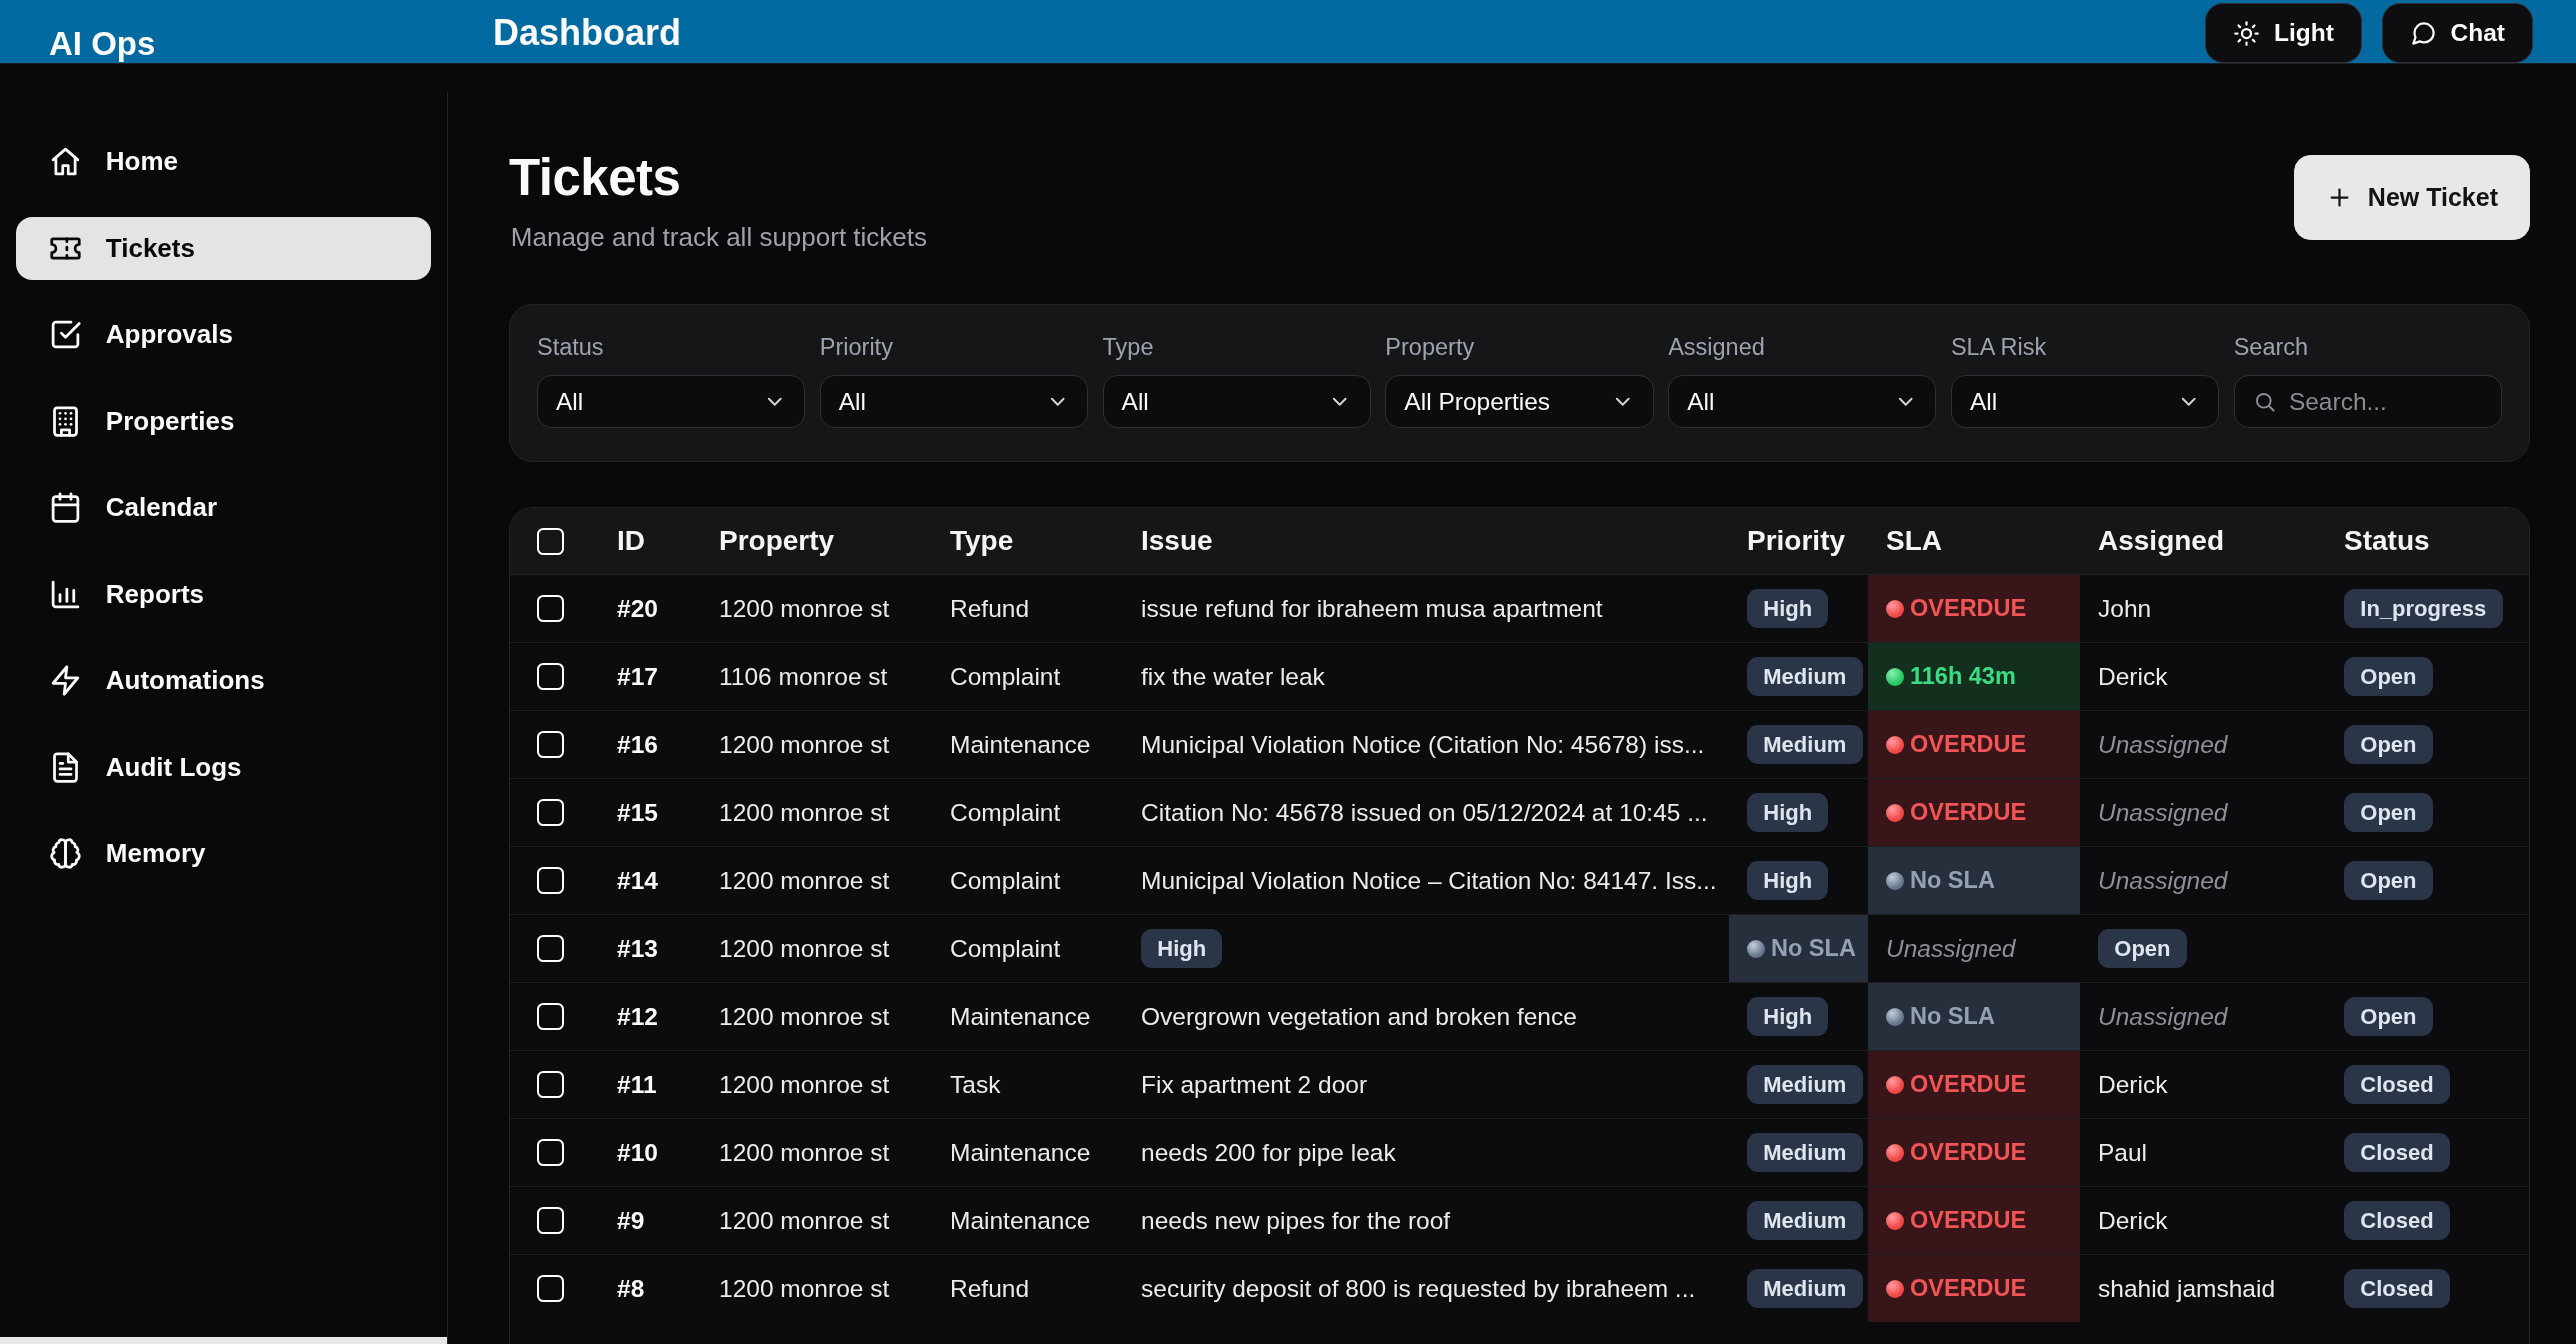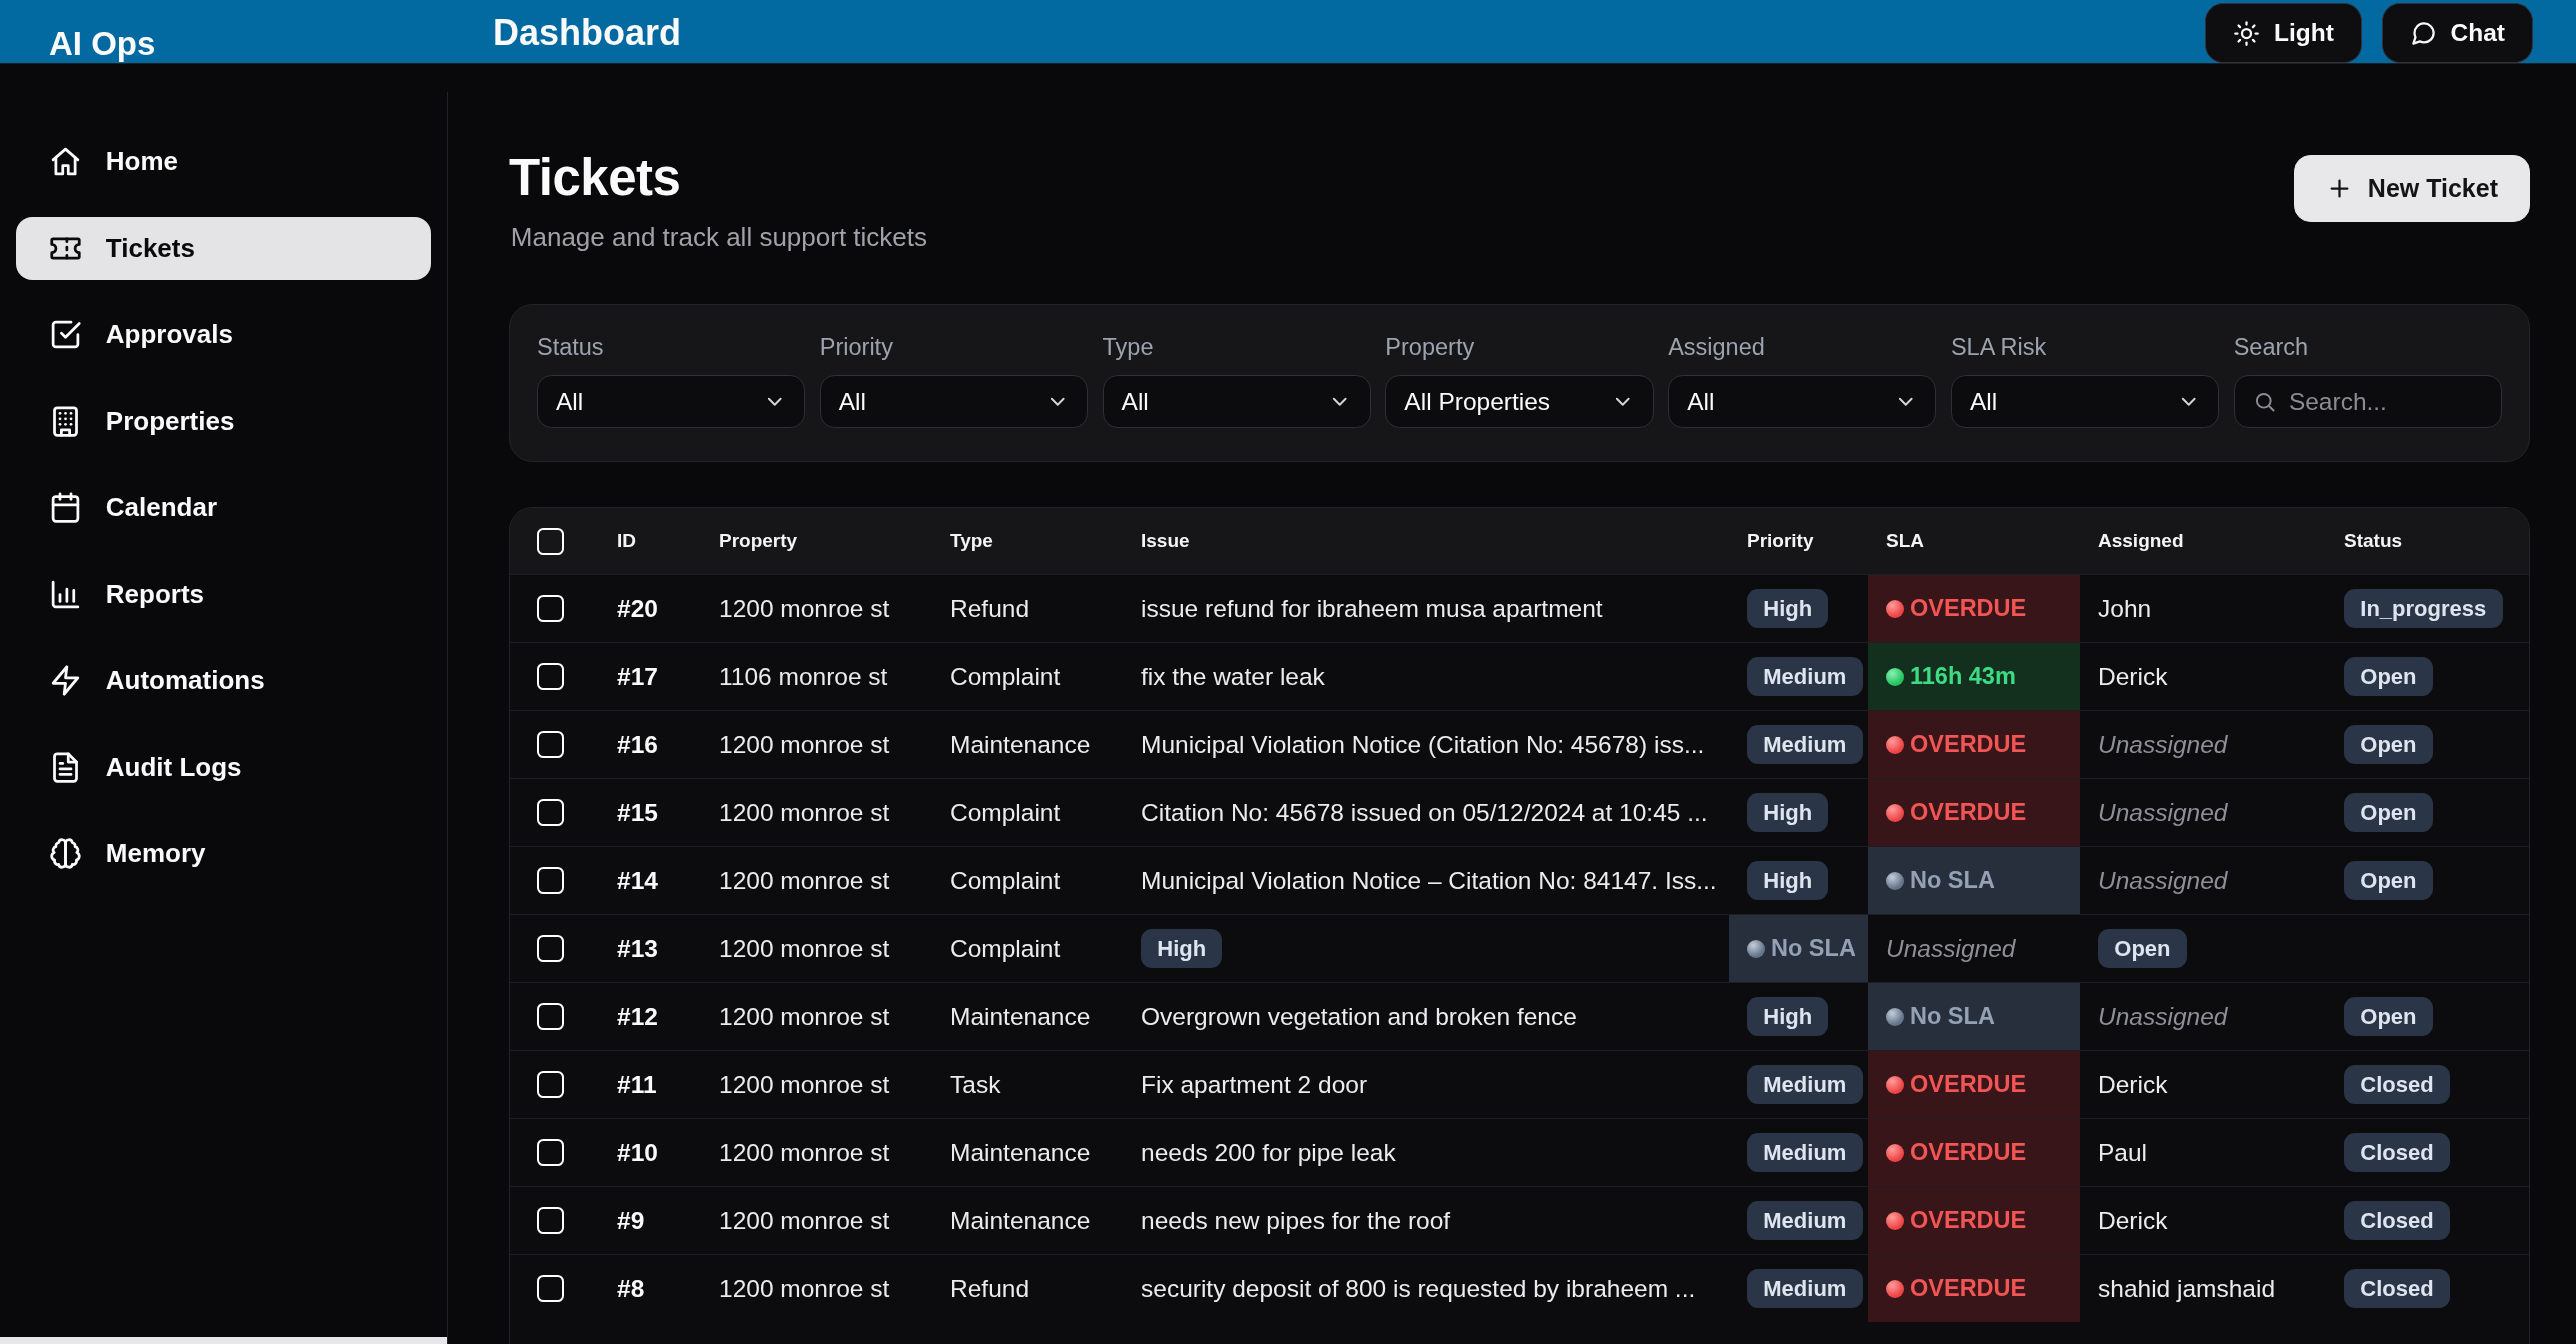--- a/index.html
+++ b/index.html
@@ -44,21 +44,21 @@
 
   
   main {
     position:absolute; top:92px; left:448px; right:0; bottom:0;
     padding:56px 46px 0 61px; overflow:hidden;
   }
   .page-head { display:flex; justify-content:space-between; align-items:flex-start; }
   .page-title { margin:0; font-size:51px; font-weight:800; letter-spacing:-0.5px; }
   .page-subtitle { margin:14.5px 0 0 1.8px; font-size:26px; color:#a1a1aa; }
   .new-ticket-btn {
-    display:flex; align-items:center; gap:14.5px; height:67px; padding:0 31px; margin-top:7.2px;
+    display:flex; align-items:center; gap:14.5px; height:85px; padding:0 31px; margin-top:7.2px;
     background:#e8e8ea; color:#141417; border:0.9px solid #e8e8ea; border-radius:16.3px;
     font-size:25px; font-weight:700; cursor:pointer; font-family:inherit;
   }
   .new-ticket-btn .icon svg { width:27px; height:27px; }
 
   
   .filter-card {
     margin-top:51px; background:#161619; border:0.9px solid #242428; border-radius:23.5px;
     padding:29px 27px 33px 27px; display:flex; gap:14.5px;
   }
@@ -88,21 +88,21 @@
   .t-row {
     display:grid;
     grid-template-columns:89px 102px 231px 191px 1fr 139px 212px 246px 203px;
     align-items:stretch; height:68px; border-top:0.9px solid #1e1e22;
   }
   .t-headrow { height:66px; background:#161619; border-top:none; }
   .cell {
     display:flex; align-items:center; padding:0 12.7px 0 18px;
     overflow:hidden; white-space:nowrap; font-size:24.5px; color:#ececef; min-width:0;
   }
-  .th { font-size:19px; font-weight:700; color:#f4f4f5; }
+  .th { font-size:28px; font-weight:700; color:#f4f4f5; }
   .cell-check { padding-left:27px; }
   .cb {
     width:27px; height:27px; border:2.7px solid #ffffff; border-radius:6.3px;
     background:transparent; flex:0 0 auto; cursor:pointer;
   }
   .cell.id { font-weight:700; color:#fafafa; }
   .unassigned { font-style:italic; color:#8f8f99; }
 
   .badge {
     display:inline-block; padding:6.3px 16.3px; border-radius:11px;

